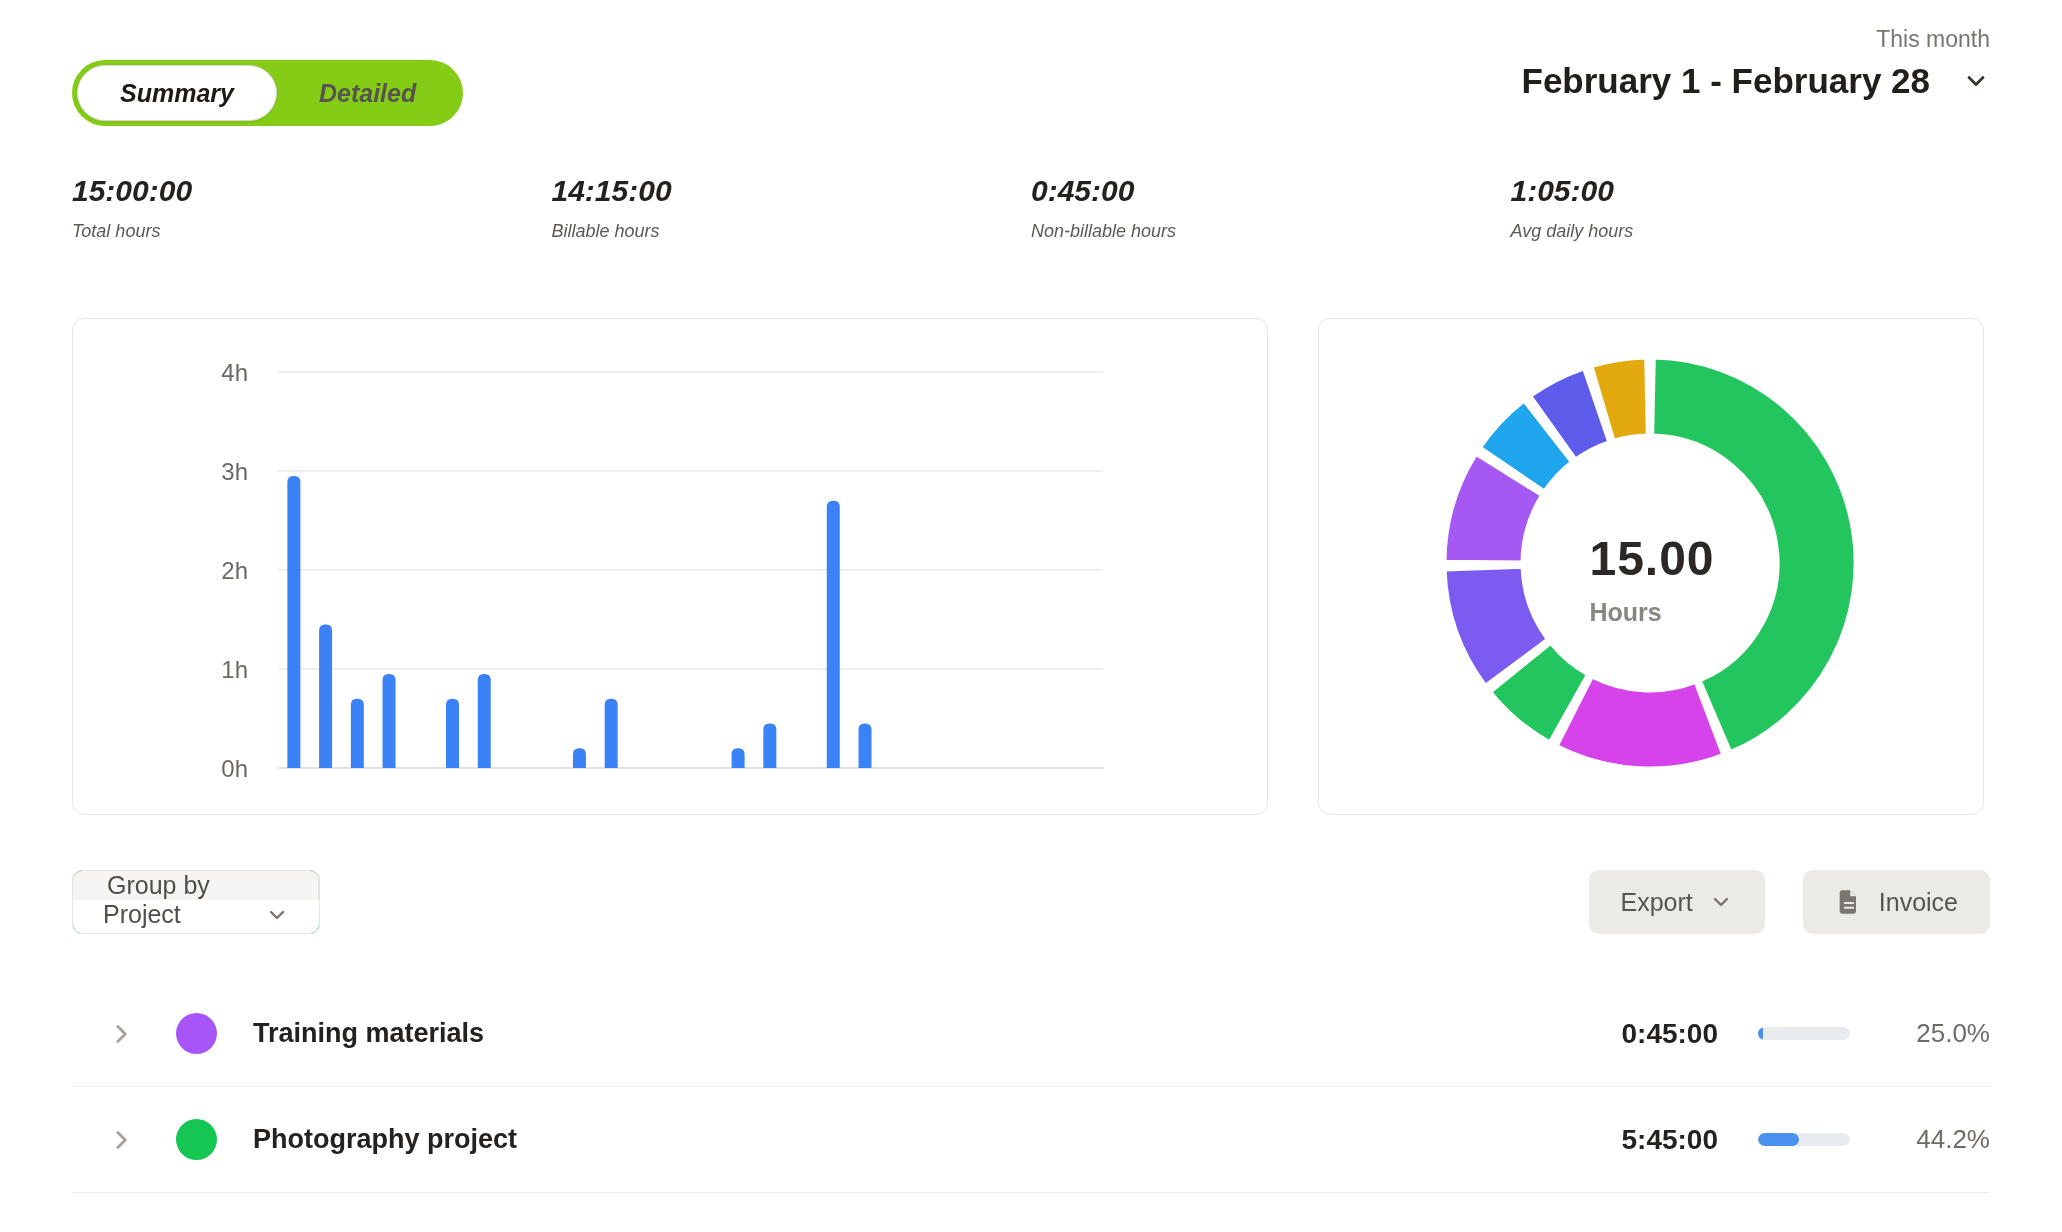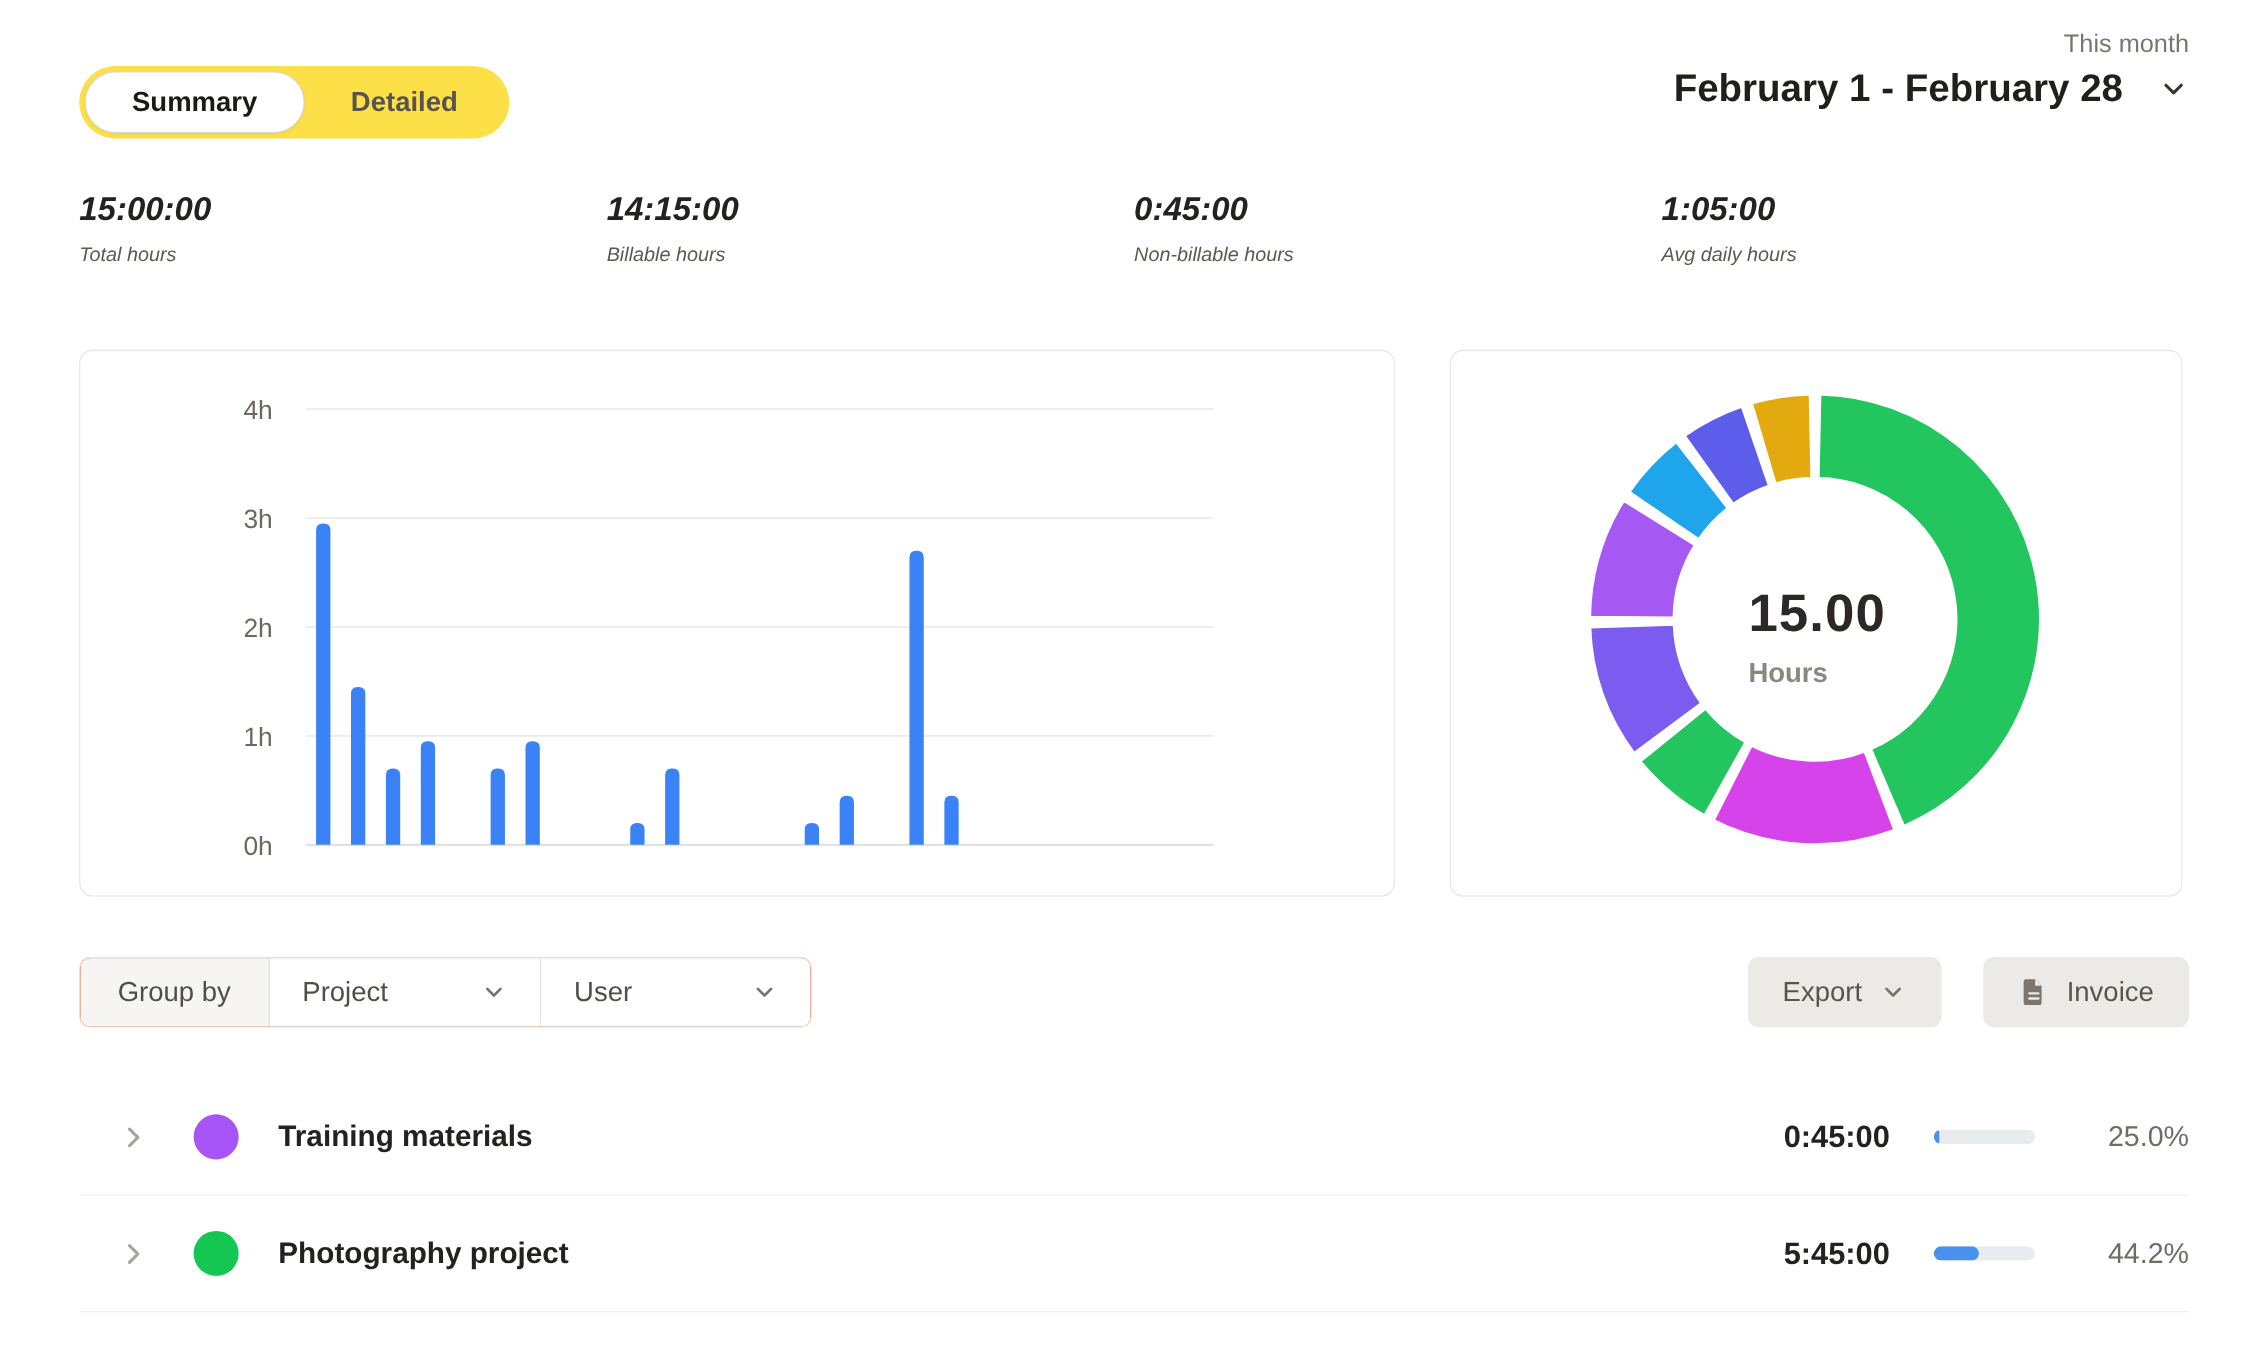--- a/index.html
+++ b/index.html
@@ -6,21 +6,21 @@
   html,body { margin:0; padding:0; }
   body {
     width:2062px; height:1232px; overflow:hidden;
     background:#ffffff; color:#262321;
     font-family:"Liberation Sans", sans-serif;
   }
   .page { padding:0 72px; width:2062px; height:1232px; }
 
   
   .topbar { display:flex; justify-content:space-between; align-items:flex-start; padding-top:26px; }
-  .toggle { margin-top:34px; background:#fde047; border-radius:33px; display:inline-flex; padding:5px; height:66px; }
+  .toggle { margin-top:34px; background:#84cc16; border-radius:33px; display:inline-flex; padding:5px; height:66px;font-style:italic; }
   .tab { font-size:25px; font-weight:600; color:#57534e; line-height:56px; padding:0 42px; border-radius:28px; cursor:default; }
   .tab.active { background:#fff; color:#1c1917; border:1px solid #d9d7d4; line-height:54px; box-shadow:0 1px 3px rgba(0,0,0,.07); }
   .daterange { text-align:right; }
   .this-month { font-size:23px; color:#7a766f; margin-bottom:8px; }
   .date-row { display:flex; align-items:center; justify-content:flex-end; gap:32px; font-size:35px; font-weight:700; color:#211f1c; }
 
   
   .stats { display:flex; margin-top:48px; }
   .stat { flex:1; text-align:left;font-style:italic; }
   .stat-value { font-size:30px; font-weight:700; color:#242220; }
@@ -30,21 +30,21 @@
   .charts { display:flex; gap:50px; margin-top:76px; }
   .panel { background:#fff; border:1.5px solid #e7e5e2; border-radius:12px; }
   .bar-panel { width:1196px; height:497px; }
   .donut-panel { width:666px; height:497px; position:relative; }
   .donut-center { position:absolute; left:333px; top:260px; transform:translate(-50%,-50%); }
   .donut-value { font-size:48px; font-weight:600; color:#2b2826; letter-spacing:1px; }
   .donut-label { font-size:25px; font-weight:700; color:#8a8680; margin-top:12px; }
 
   
   .controls { display:flex; justify-content:space-between; align-items:center; margin-top:55px; }
-  .groupby { display:flex; align-items:stretch; height:64px; border:1.5px solid #e5e3e0; border-radius:10px; overflow:hidden; background:#c2410c; }
+  .groupby { display:flex; align-items:stretch; height:64px; border:1.5px solid #e5e3e0; border-radius:10px; overflow:hidden; background:#22c55e;flex-direction:column; }
   .gb-label { background:#f6f5f3; padding:0 34px; display:flex; align-items:center; font-size:25px; color:#514d48; border-right:1.5px solid #e5e3e0; }
   .gb-select { width:246px; padding:0 30px; display:flex; align-items:center; justify-content:space-between; font-size:25px; color:#514d48; background:#fff; cursor:default; }
   .gb-select + .gb-select { border-left:1.5px solid #e5e3e0; }
   .actions { display:flex; gap:38px; }
   .btn { background:#eceae7; border:none; border-radius:10px; height:64px; display:flex; align-items:center; padding:16px 32px; font-size:25px; color:#57534e; gap:16px; font-family:inherit; cursor:default; }
 
   
   .table { margin-top:47px; }
   .row { display:flex; align-items:center; height:106px; border-bottom:1.5px solid #efedea; }
   .chev { margin-left:36px; display:flex; }

